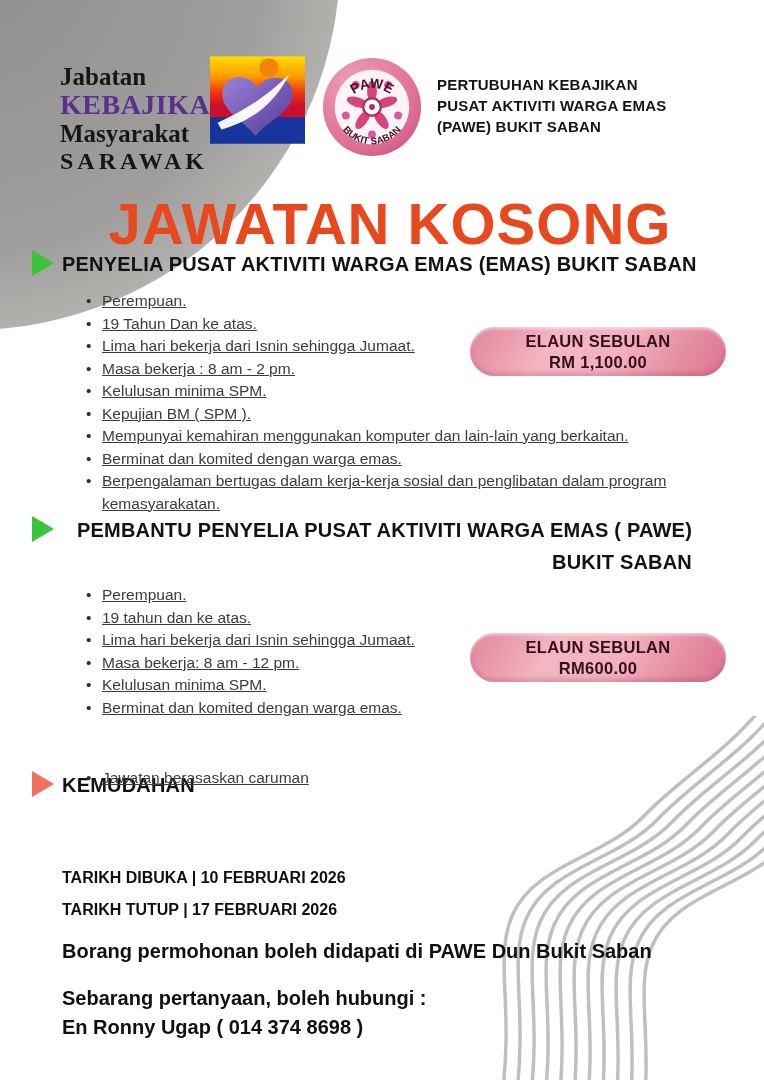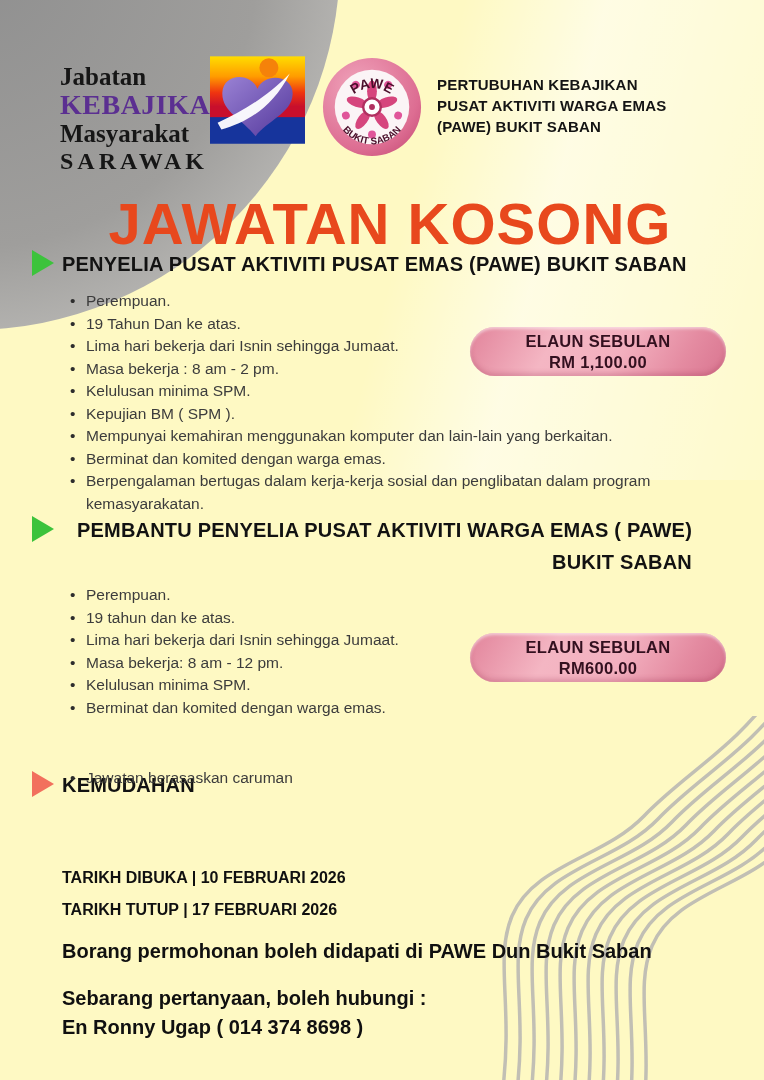--- a/index.html
+++ b/index.html
@@ -1,18 +1,18 @@
 <!DOCTYPE html>
 <html><head>
 <meta charset="utf-8">
 <style>
   html,body{margin:0;padding:0;background:#555;}
   .poster{
     position:relative;width:764px;height:1080px;overflow:hidden;
-    background:#fef9c3;
+    background:#ffffff;
     font-family:"Liberation Sans","DejaVu Sans",sans-serif;
     color:#1c1c1c;margin:0 auto;
   }
   
   .blob-tl{
     position:absolute;top:-410px;left:-400px;width:740px;height:740px;border-radius:50%;
     background:radial-gradient(circle at 50% 50%, #8f8f8f 0%, #9f9e9c 55%, #bdbcb9 80%, rgba(239,238,235,0) 99%);
   }
   .sheen{
     position:absolute;top:0;left:0;right:0;height:480px;
@@ -38,21 +38,21 @@
   }
   
   .sec-head{position:absolute;left:32px;display:flex;align-items:flex-start;}
   .tri{width:0;height:0;border-top:13px solid transparent;border-bottom:13px solid transparent;border-left:22px solid #3cc33c;margin-top:2px;flex:none;}
   .tri.salmon{border-left-color:#f2705d;}
   .sec-title{margin-left:8px;font-size:20px;font-weight:bold;color:#121212;line-height:32px;letter-spacing:.2px;}
   .s1{top:248px;}
   .s2{top:514px;} .s2 .sec-title{width:630px;text-align:right;}
   .s3{top:769px;}
   
-  .list{position:absolute;left:68px;margin:0;padding:0;list-style:none;width:648px;font-size:15.5px;color:#3c3c3c;}
+  .list{position:absolute;left:84px;margin:0;padding:0;list-style:none;width:648px;font-size:15.5px;color:#3c3c3c;text-decoration:underline;}
   .list li{position:relative;padding-left:18px;line-height:22.5px;}
   .list li::before{content:"\2022";position:absolute;left:2px;top:0;color:#2d2d2d;}
   .l1{top:290px;}
   .l2{top:584px;}
   .l3{top:766px;width:620px;} .l3 li{line-height:24px;}
   
   .badge{
     position:absolute;left:470px;width:256px;height:49px;border-radius:25px;
     background:linear-gradient(120deg,#e2849b 0%,#f4b6c3 32%,#f3b0bf 58%,#e48ba1 82%,#d97590 100%);
     box-shadow:inset 0 2px 3px rgba(255,255,255,.55), inset 0 -3px 5px rgba(150,40,70,.25);
@@ -161,21 +161,21 @@
       <div>PERTUBUHAN KEBAJIKAN</div>
       <div>PUSAT AKTIVITI WARGA EMAS</div>
       <div>(PAWE) BUKIT SABAN</div>
     </div>
   </header>
 
   <h1 class="title">JAWATAN KOSONG</h1>
 
   <div class="sec-head s1">
     <span class="tri"></span>
-    <span class="sec-title">PENYELIA PUSAT AKTIVITI PUSAT EMAS (PAWE) BUKIT SABAN</span>
+    <span class="sec-title">PENYELIA PUSAT AKTIVITI WARGA EMAS (EMAS) BUKIT SABAN</span>
   </div>
   <ul class="list l1">
     <li>Perempuan.</li>
     <li>19 Tahun Dan ke atas.</li>
     <li>Lima hari bekerja dari Isnin sehingga Jumaat.</li>
     <li>Masa bekerja : 8 am - 2 pm.</li>
     <li>Kelulusan minima SPM.</li>
     <li>Kepujian BM ( SPM ).</li>
     <li>Mempunyai kemahiran menggunakan komputer dan lain-lain yang berkaitan.</li>
     <li>Berminat dan komited dengan warga emas.</li>

